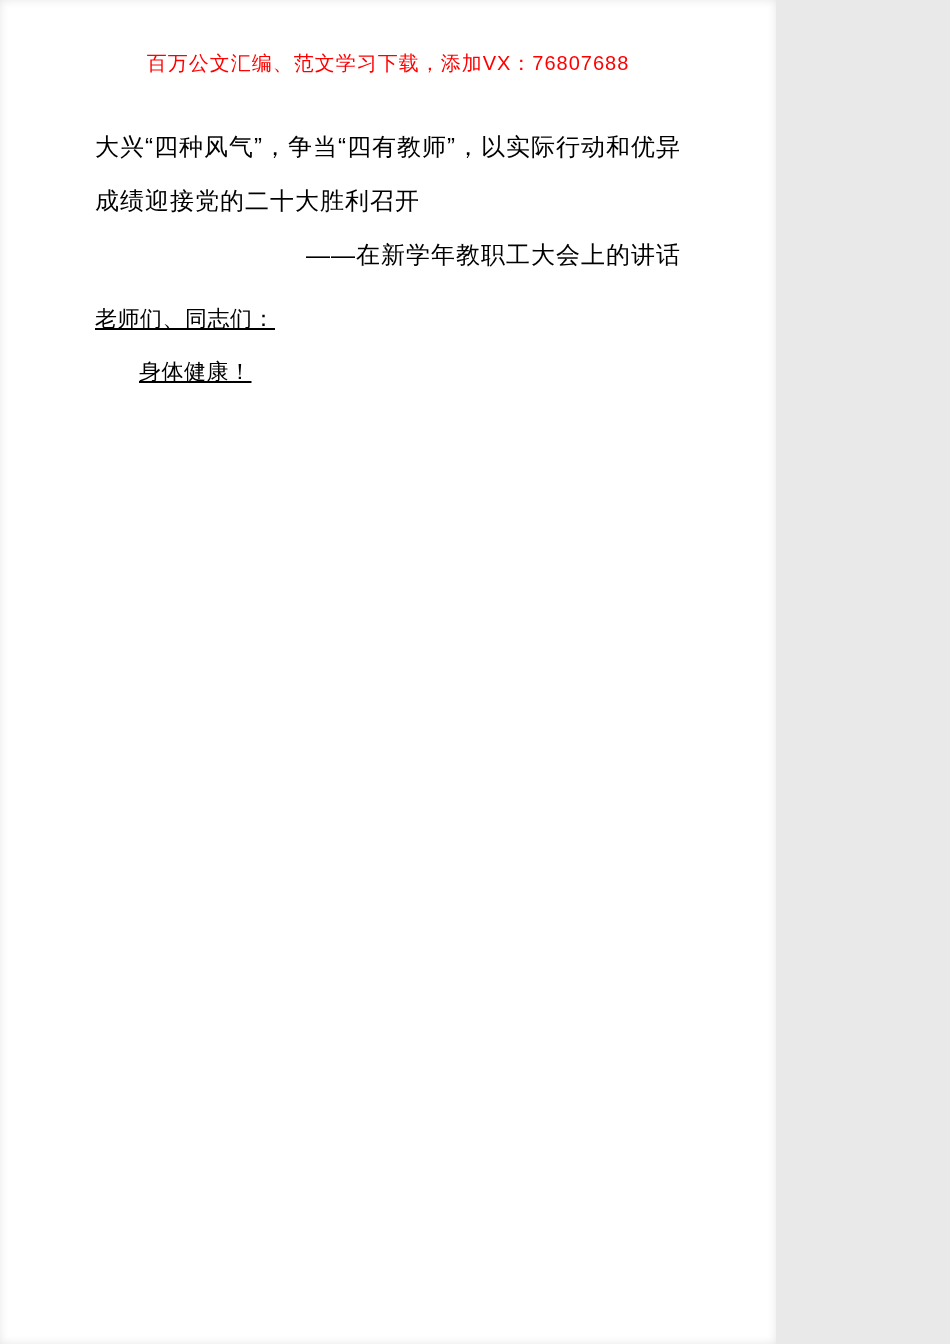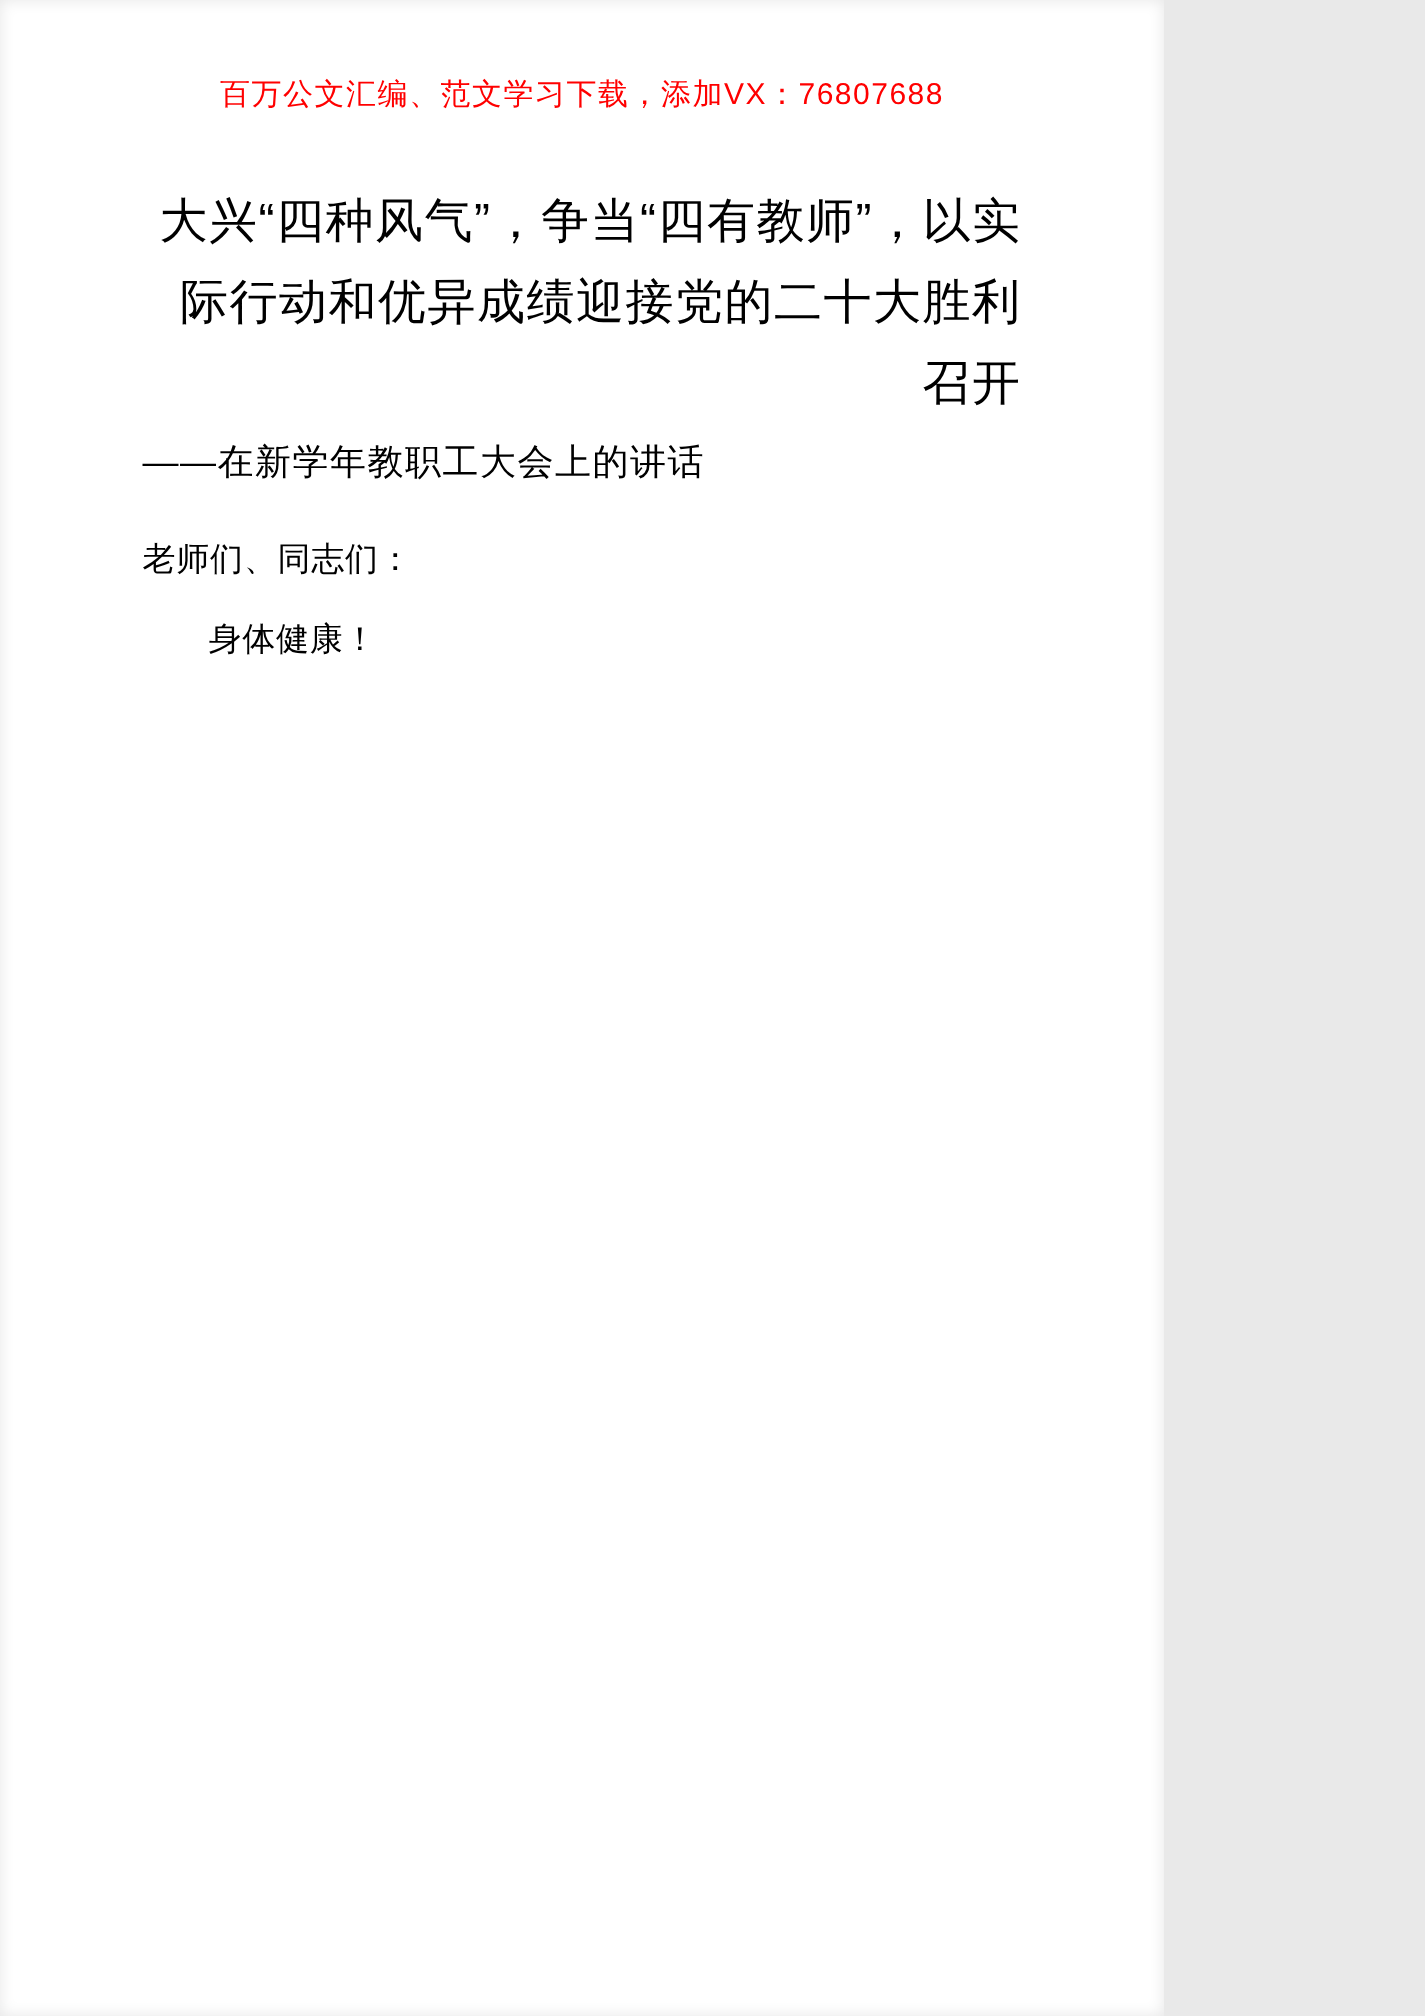--- a/index.html
+++ b/index.html
@@ -20,46 +20,47 @@
   }
   .notice {
     text-align: center;
     font-size: 20px;
     line-height: 30px;
     letter-spacing: 1px;
     color: #ff0000;
   }
   .doc-title {
     margin-top: 42px;
-    font-size: 32px;
+    font-size: 24px;
     font-weight: 400;
-    text-align: right;
+    text-align: left;
     line-height: 54px;
     letter-spacing: 1px;
     color: #000000;
   }
   .doc-subtitle {
     font-size: 24px;
     font-weight: 400;
-    text-align: left;
+    text-align: right;
     line-height: 54px;
     letter-spacing: 1px;
     color: #000000;
   }
   .doc-body {
     margin-top: 10px;
   }
   .para {
     font-size: 22px;
     line-height: 53px;
     text-align: justify;
     text-justify: inter-ideograph;
     letter-spacing: 0.5px;
     color: #000000;
     word-break: break-all;
+    text-decoration: underline;
   }
   .para.indent {
     text-indent: 2em;
   }
 </style>
 </head>
 <body>
 
 <div class="page">
   <div class="notice">百万公文汇编、范文学习下载，添加VX：76807688</div>

